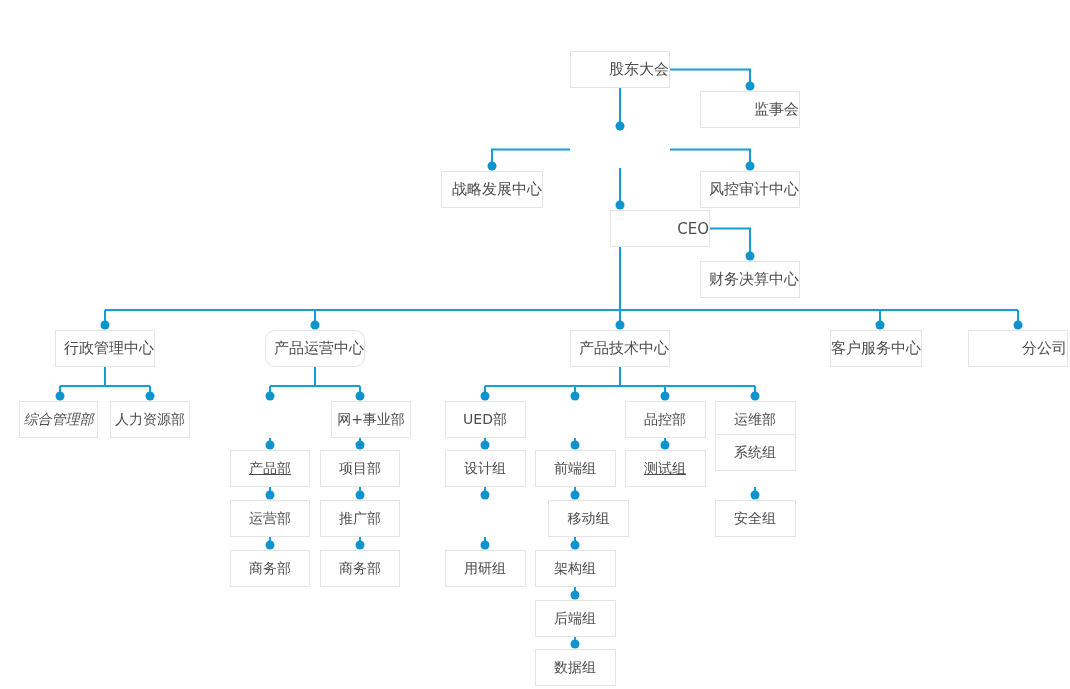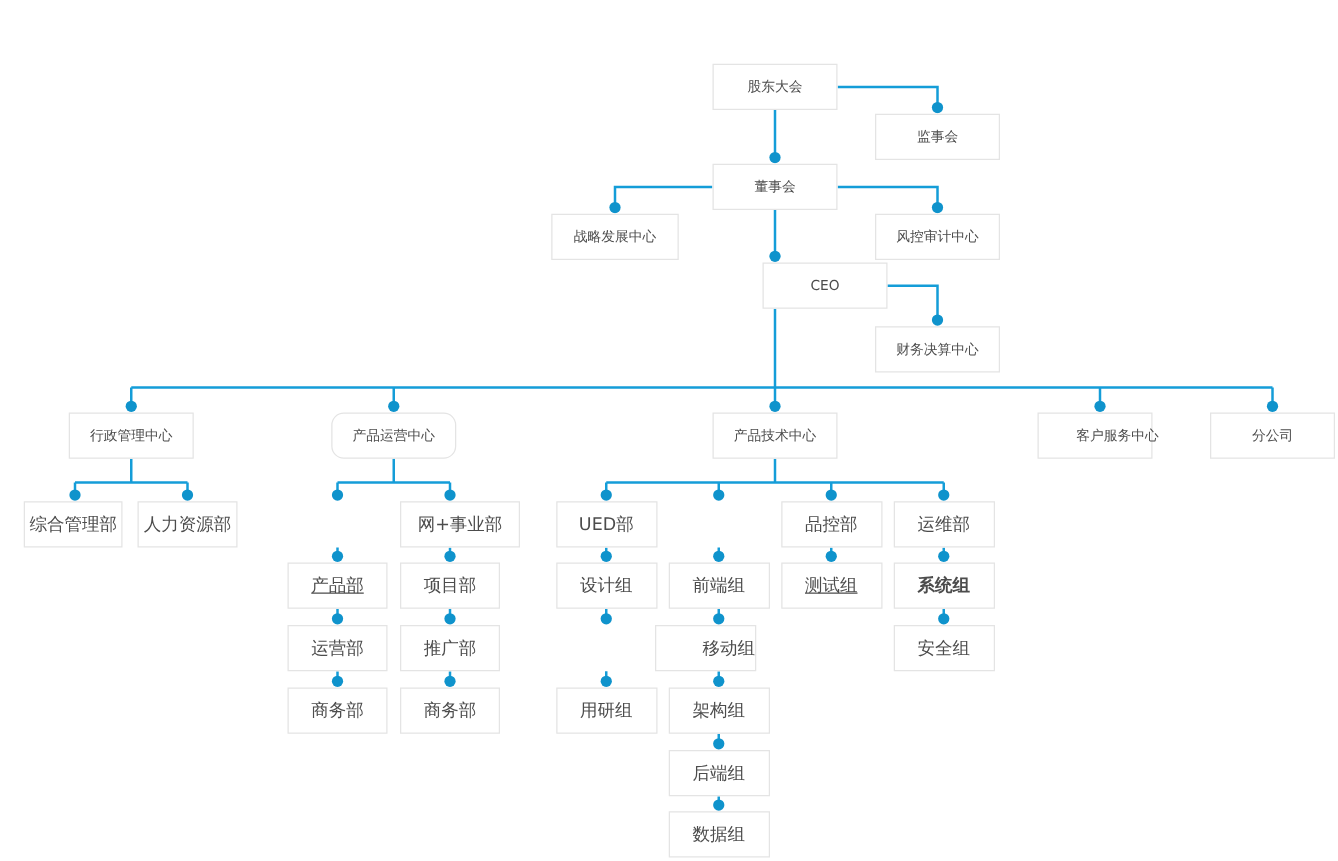--- a/index.html
+++ b/index.html
@@ -30,21 +30,21 @@
     display: flex;
     align-items: center;
     justify-content: center;
     box-sizing: border-box;
     background: var(--node-bg, #ffffff);
     border: 1px solid var(--node-border, #e4e4e4);
     color: var(--node-text, #4c4c4c);
     white-space: nowrap;
     z-index: 1;
   }
-  .org-node.lg { font-size: 11px; }
+  .org-node.lg { font-size: 15px; justify-content: flex-end; }
   .org-node.sm { font-size: 14px; }
 </style>
 </head>
 <body>
 
 <div id="org-chart">
   <svg id="connector-layer" xmlns="http://www.w3.org/2000/svg" width="1070" height="689" viewBox="0 0 1070 689">
       <polyline points="620,247 620,310" fill="none" stroke="#149dd8" stroke-width="2"></polyline>
       <polyline points="105,310 1018,310" fill="none" stroke="#149dd8" stroke-width="2"></polyline>
       <polyline points="105,310 105,325" fill="none" stroke="#149dd8" stroke-width="2"></polyline>
@@ -125,23 +125,20 @@
       <circle cx="575" cy="595" r="4.5" fill="#0f93cc"></circle>
       <polyline points="575,637 575,644" fill="none" stroke="#149dd8" stroke-width="2"></polyline>
       <circle cx="575" cy="644" r="4.5" fill="#0f93cc"></circle>
     </svg>
 <div class="org-node lg" style="left: 570px; top: 51px; width: 100px; height: 37px;">
       <span>股东大会</span>
     </div>
     <div class="org-node lg" style="left: 700px; top: 91px; width: 100px; height: 37px;">
       <span>监事会</span>
     </div>
-    <div class="org-node lg" style="left: 570px; top: 131px; width: 100px; height: 37px;">
-      <span>董事会</span>
-    </div>
     <div class="org-node lg" style="left: 441px; top: 171px; width: 102px; height: 37px;">
       <span>战略发展中心</span>
     </div>
     <div class="org-node lg" style="left: 700px; top: 171px; width: 100px; height: 37px;">
       <span>风控审计中心</span>
     </div>
     <div class="org-node lg" style="left: 570px; top: 210px; width: 100px; height: 37px; margin-left: 40px;">
       <span>CEO</span>
     </div>
     <div class="org-node lg" style="left: 700px; top: 261px; width: 100px; height: 37px;">
@@ -155,27 +152,27 @@
     </div>
     <div class="org-node lg" style="left: 570px; top: 330px; width: 100px; height: 37px;">
       <span>产品技术中心</span>
     </div>
     <div class="org-node lg" style="left: 830px; top: 330px; width: 92px; height: 37px; padding-left: 36px;">
       <span>客户服务中心</span>
     </div>
     <div class="org-node lg" style="left: 968px; top: 330px; width: 100px; height: 37px;">
       <span>分公司</span>
     </div>
-    <div class="org-node sm" style="left: 19px; top: 401px; width: 79px; height: 37px;">
+    <div class="org-node sm" style="left: 19px; top: 401px; width: 79px; height: 37px; font-style: italic;">
       <span>综合管理部</span>
     </div>
     <div class="org-node sm" style="left: 110px; top: 401px; width: 80px; height: 37px;">
       <span>人力资源部</span>
     </div>
-    <div class="org-node sm" style="left: 320px; top: 401px; width: 96px; height: 37px;">
+    <div class="org-node sm" style="left: 331px; top: 401px; width: 80px; height: 37px;">
       <span>网+事业部</span>
     </div>
     <div class="org-node sm" style="left: 230px; top: 450px; width: 80px; height: 37px; text-decoration: underline;">
       <span>产品部</span>
     </div>
     <div class="org-node sm" style="left: 320px; top: 450px; width: 80px; height: 37px;">
       <span>项目部</span>
     </div>
     <div class="org-node sm" style="left: 230px; top: 500px; width: 80px; height: 37px;">
       <span>运营部</span>
@@ -200,24 +197,24 @@
     </div>
     <div class="org-node sm" style="left: 444.5px; top: 450px; width: 81px; height: 37px;">
       <span>设计组</span>
     </div>
     <div class="org-node sm" style="left: 534.5px; top: 450px; width: 81px; height: 37px;">
       <span>前端组</span>
     </div>
     <div class="org-node sm" style="left: 624.5px; top: 450px; width: 81px; height: 37px; text-decoration: underline;">
       <span>测试组</span>
     </div>
-    <div class="org-node sm" style="left: 714.5px; top: 450px; width: 81px; height: 37px; font-weight: bold;">
+    <div class="org-node sm" style="left: 714.5px; top: 434px; width: 81px; height: 37px;">
       <span>系统组</span>
     </div>
-    <div class="org-node sm" style="left: 524px; top: 500px; width: 81px; height: 37px; justify-content: flex-end;">
+    <div class="org-node sm" style="left: 548px; top: 500px; width: 81px; height: 37px;">
       <span>移动组</span>
     </div>
     <div class="org-node sm" style="left: 714.5px; top: 500px; width: 81px; height: 37px;">
       <span>安全组</span>
     </div>
     <div class="org-node sm" style="left: 444.5px; top: 550px; width: 81px; height: 37px;">
       <span>用研组</span>
     </div>
     <div class="org-node sm" style="left: 534.5px; top: 550px; width: 81px; height: 37px;">
       <span>架构组</span>

